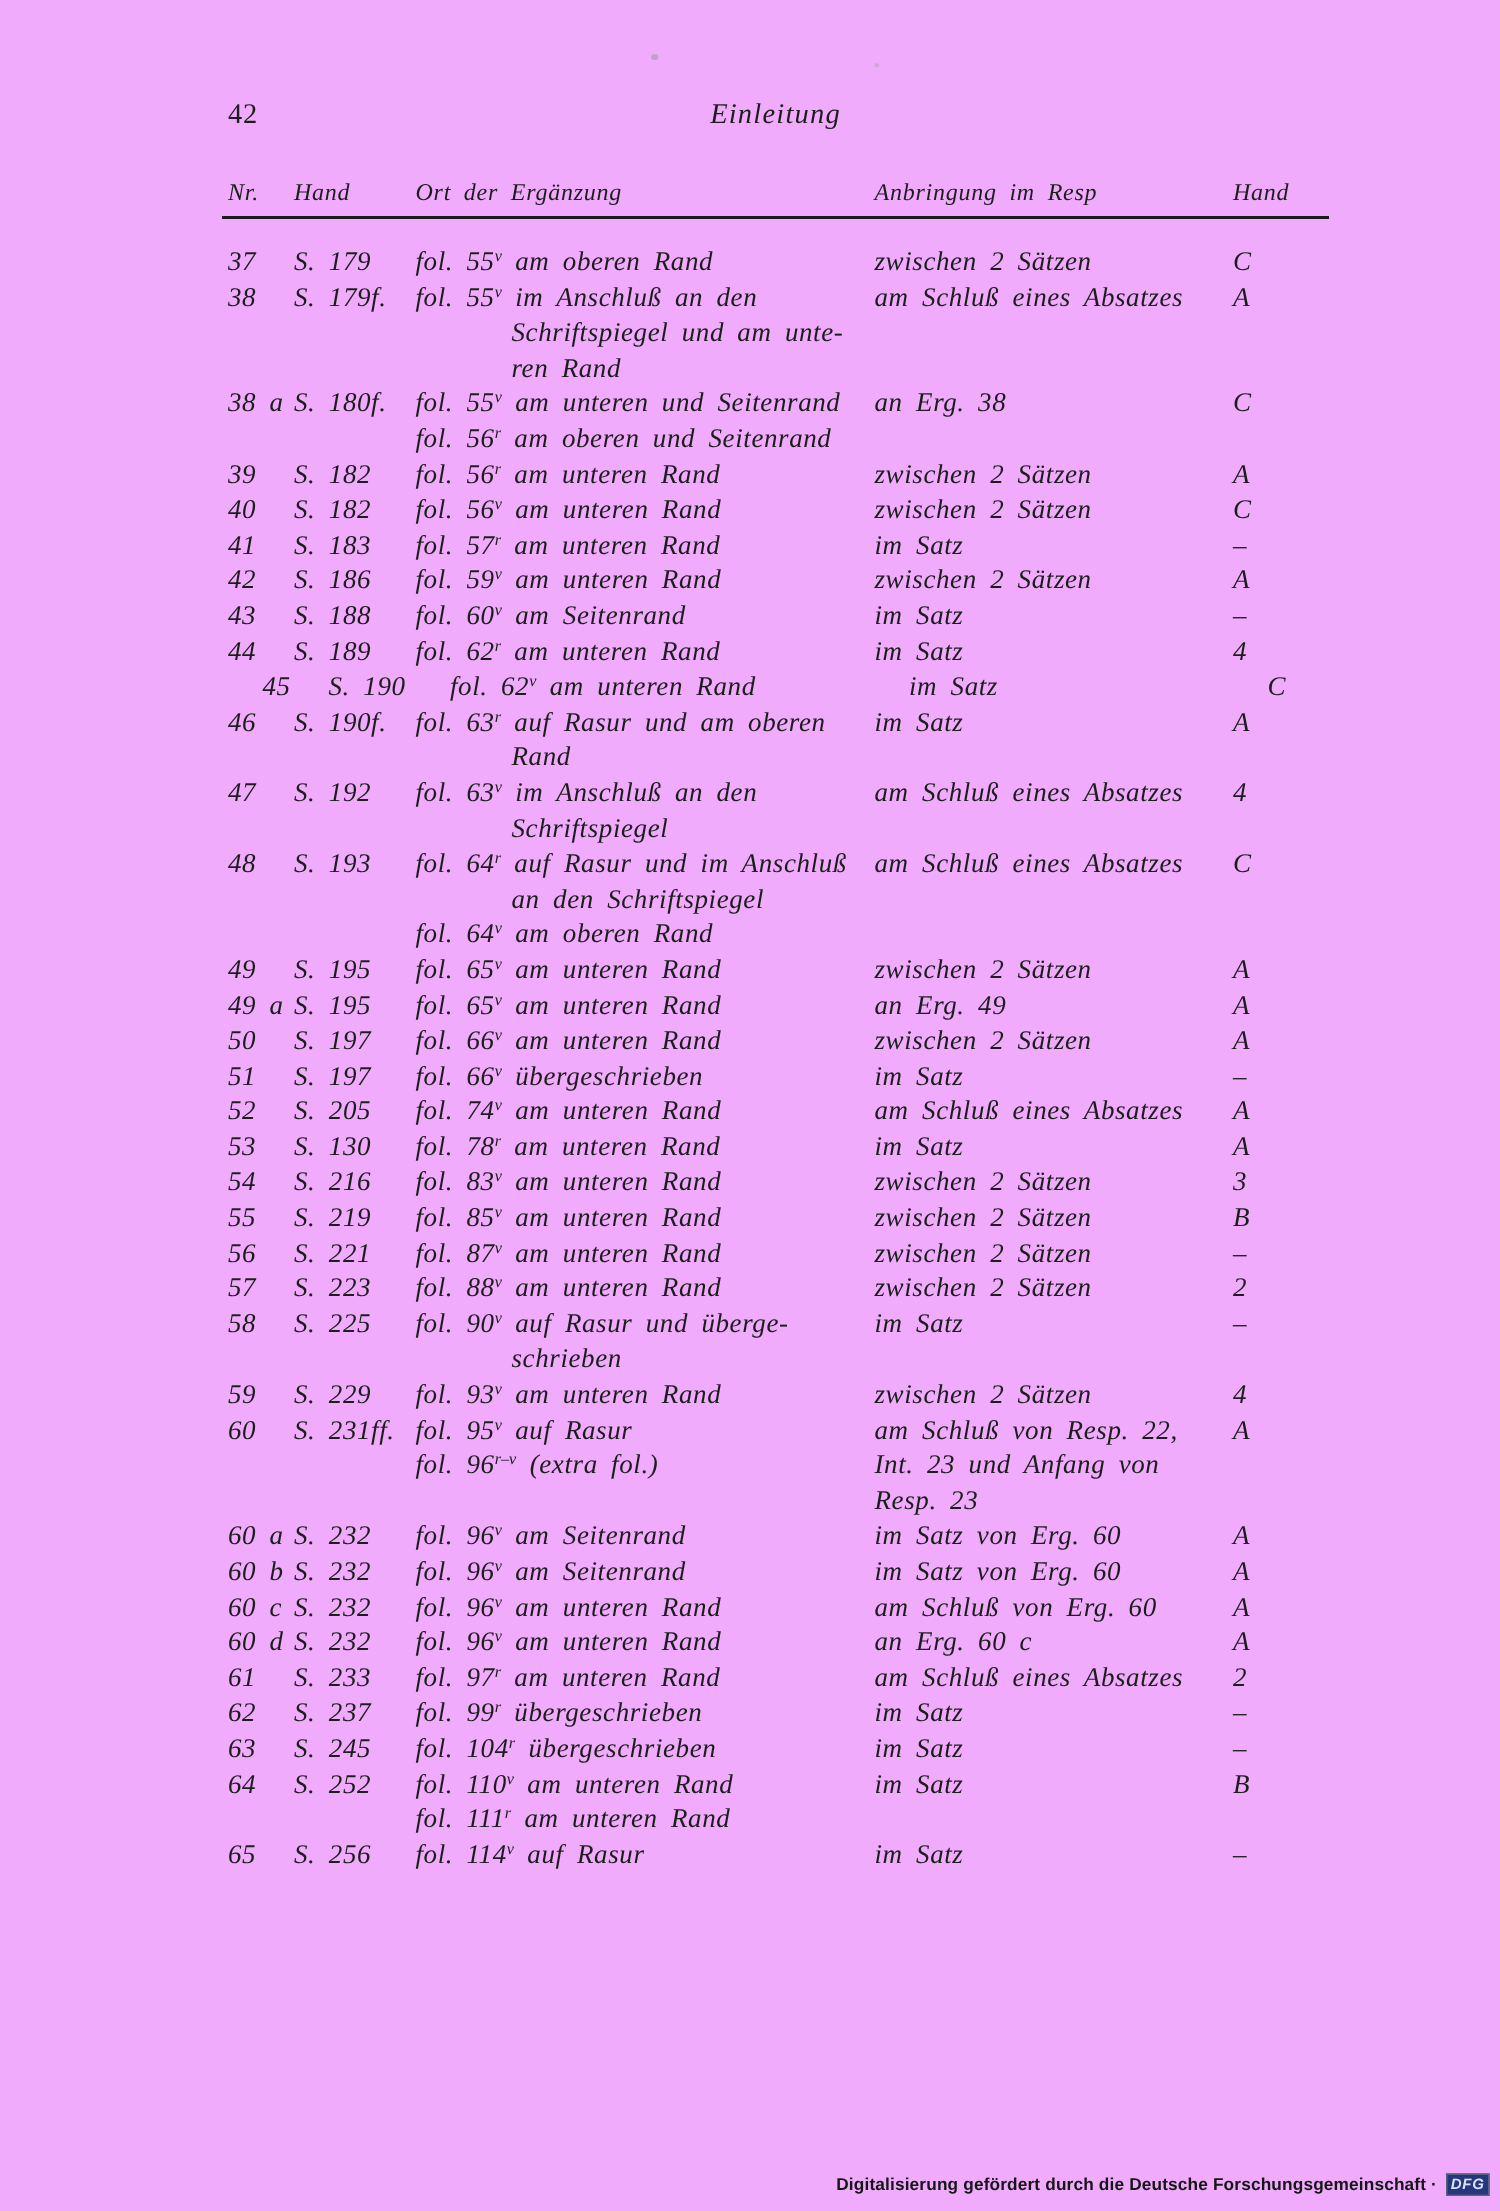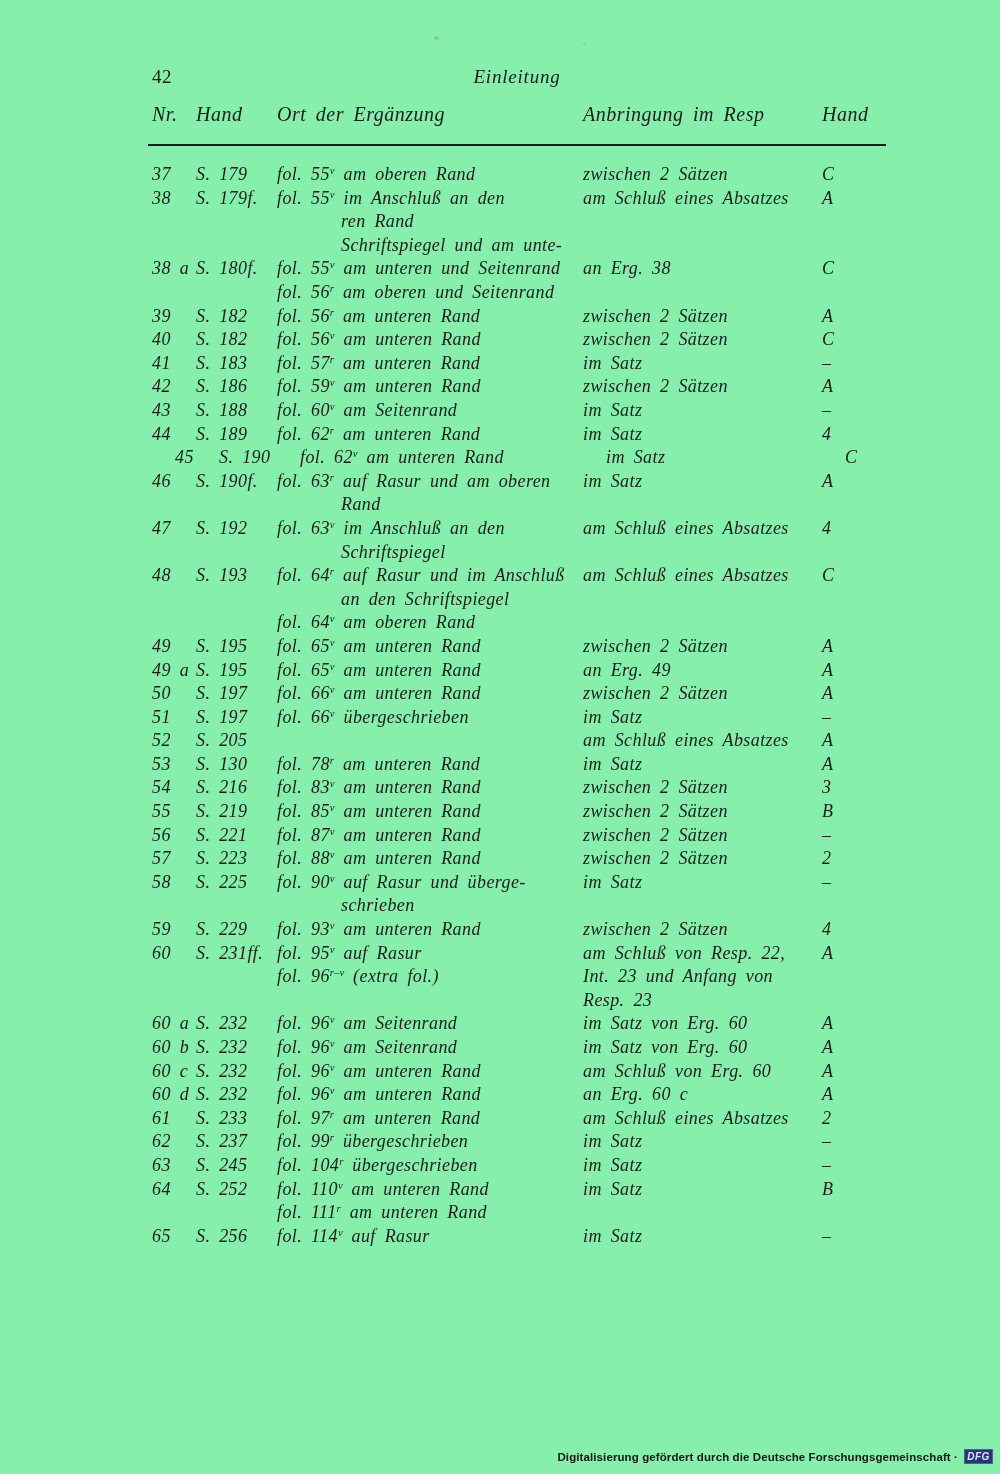--- a/index.html
+++ b/index.html
@@ -1,43 +1,43 @@
 <!DOCTYPE html>
 <html><head>
 <meta charset="utf-8">
 <style>
   * { margin: 0; padding: 0; box-sizing: border-box; }
   html, body { background: #e8e8e8; }
   .page {
     position: relative;
     width: 1000px;
     height: 1474px;
-    background: #86efac;
+    background: #f0abfc;
     overflow: hidden;
     color: #1d1d1d;
     font-family: "Liberation Serif", "DejaVu Serif", serif;
   }
   
   .running-head {
     position: absolute;
     top: 64px; left: 148px; width: 738px; height: 26px;
     font-size: 19px; line-height: 26px;
   }
   .page-number {
     position: absolute; left: 4px; top: 0;
     font-style: normal; letter-spacing: 0.5px;
   }
   .running-title {
     position: absolute; left: 0; right: 0; top: 0;
     text-align: center; font-style: italic; letter-spacing: 0.8px;
   }
   
   .thead {
-    position: absolute; top: 102px; left: 0; width: 832px; height: 26px;
-    font-style: italic; font-size: 20px; line-height: 24px;
+    position: absolute; top: 117px; left: 0; width: 832px; height: 26px;
+    font-style: italic; font-size: 16px; line-height: 24px;
     letter-spacing: 0.5px; word-spacing: 4px;
   }
   .rule {
     position: absolute; top: 144px; left: 148px; width: 738px; height: 2px;
     background: #1c1c1c;
   }
   
   .tbody {
     position: absolute; top: 163px; left: 0; width: 1000px;
     font-style: italic; font-size: 18px; line-height: 23.6px;
@@ -106,22 +106,22 @@
         <div class="c-anbr">
           <div class="line">zwischen 2 Sätzen</div>
         </div>
         <div class="c-hand">C</div>
       </div>
       <div class="trow" style="height: 70.8px; padding-left: 40px;">
         <div class="c-nr">38</div>
         <div class="c-text">S. 179f.</div>
         <div class="c-ort">
           <div class="line">fol. 55<sup>v</sup> im Anschluß an den</div>
+          <div class="line indent">Schriftspiegel und am unte-</div>
           <div class="line indent">ren Rand</div>
-          <div class="line indent">Schriftspiegel und am unte-</div>
         </div>
         <div class="c-anbr">
           <div class="line">am Schluß eines Absatzes</div>
         </div>
         <div class="c-hand">A</div>
       </div>
       <div class="trow" style="height: 47.2px;">
         <div class="c-nr">38 a</div>
         <div class="c-text">S. 180f.</div>
         <div class="c-ort">
@@ -287,20 +287,23 @@
           <div class="line">fol. 66<sup>v</sup> übergeschrieben</div>
         </div>
         <div class="c-anbr">
           <div class="line">im Satz</div>
         </div>
         <div class="c-hand">–</div>
       </div>
       <div class="trow" style="height: 23.6px;">
         <div class="c-nr">52</div>
         <div class="c-text">S. 205</div>
+        <div class="c-ort">
+          <div class="line">fol. 74<sup>v</sup> am unteren Rand</div>
+        </div>
         <div class="c-anbr">
           <div class="line">am Schluß eines Absatzes</div>
         </div>
         <div class="c-hand">A</div>
       </div>
       <div class="trow" style="height: 23.6px;">
         <div class="c-nr">53</div>
         <div class="c-text">S. 130</div>
         <div class="c-ort">
           <div class="line">fol. 78<sup>r</sup> am unteren Rand</div>

